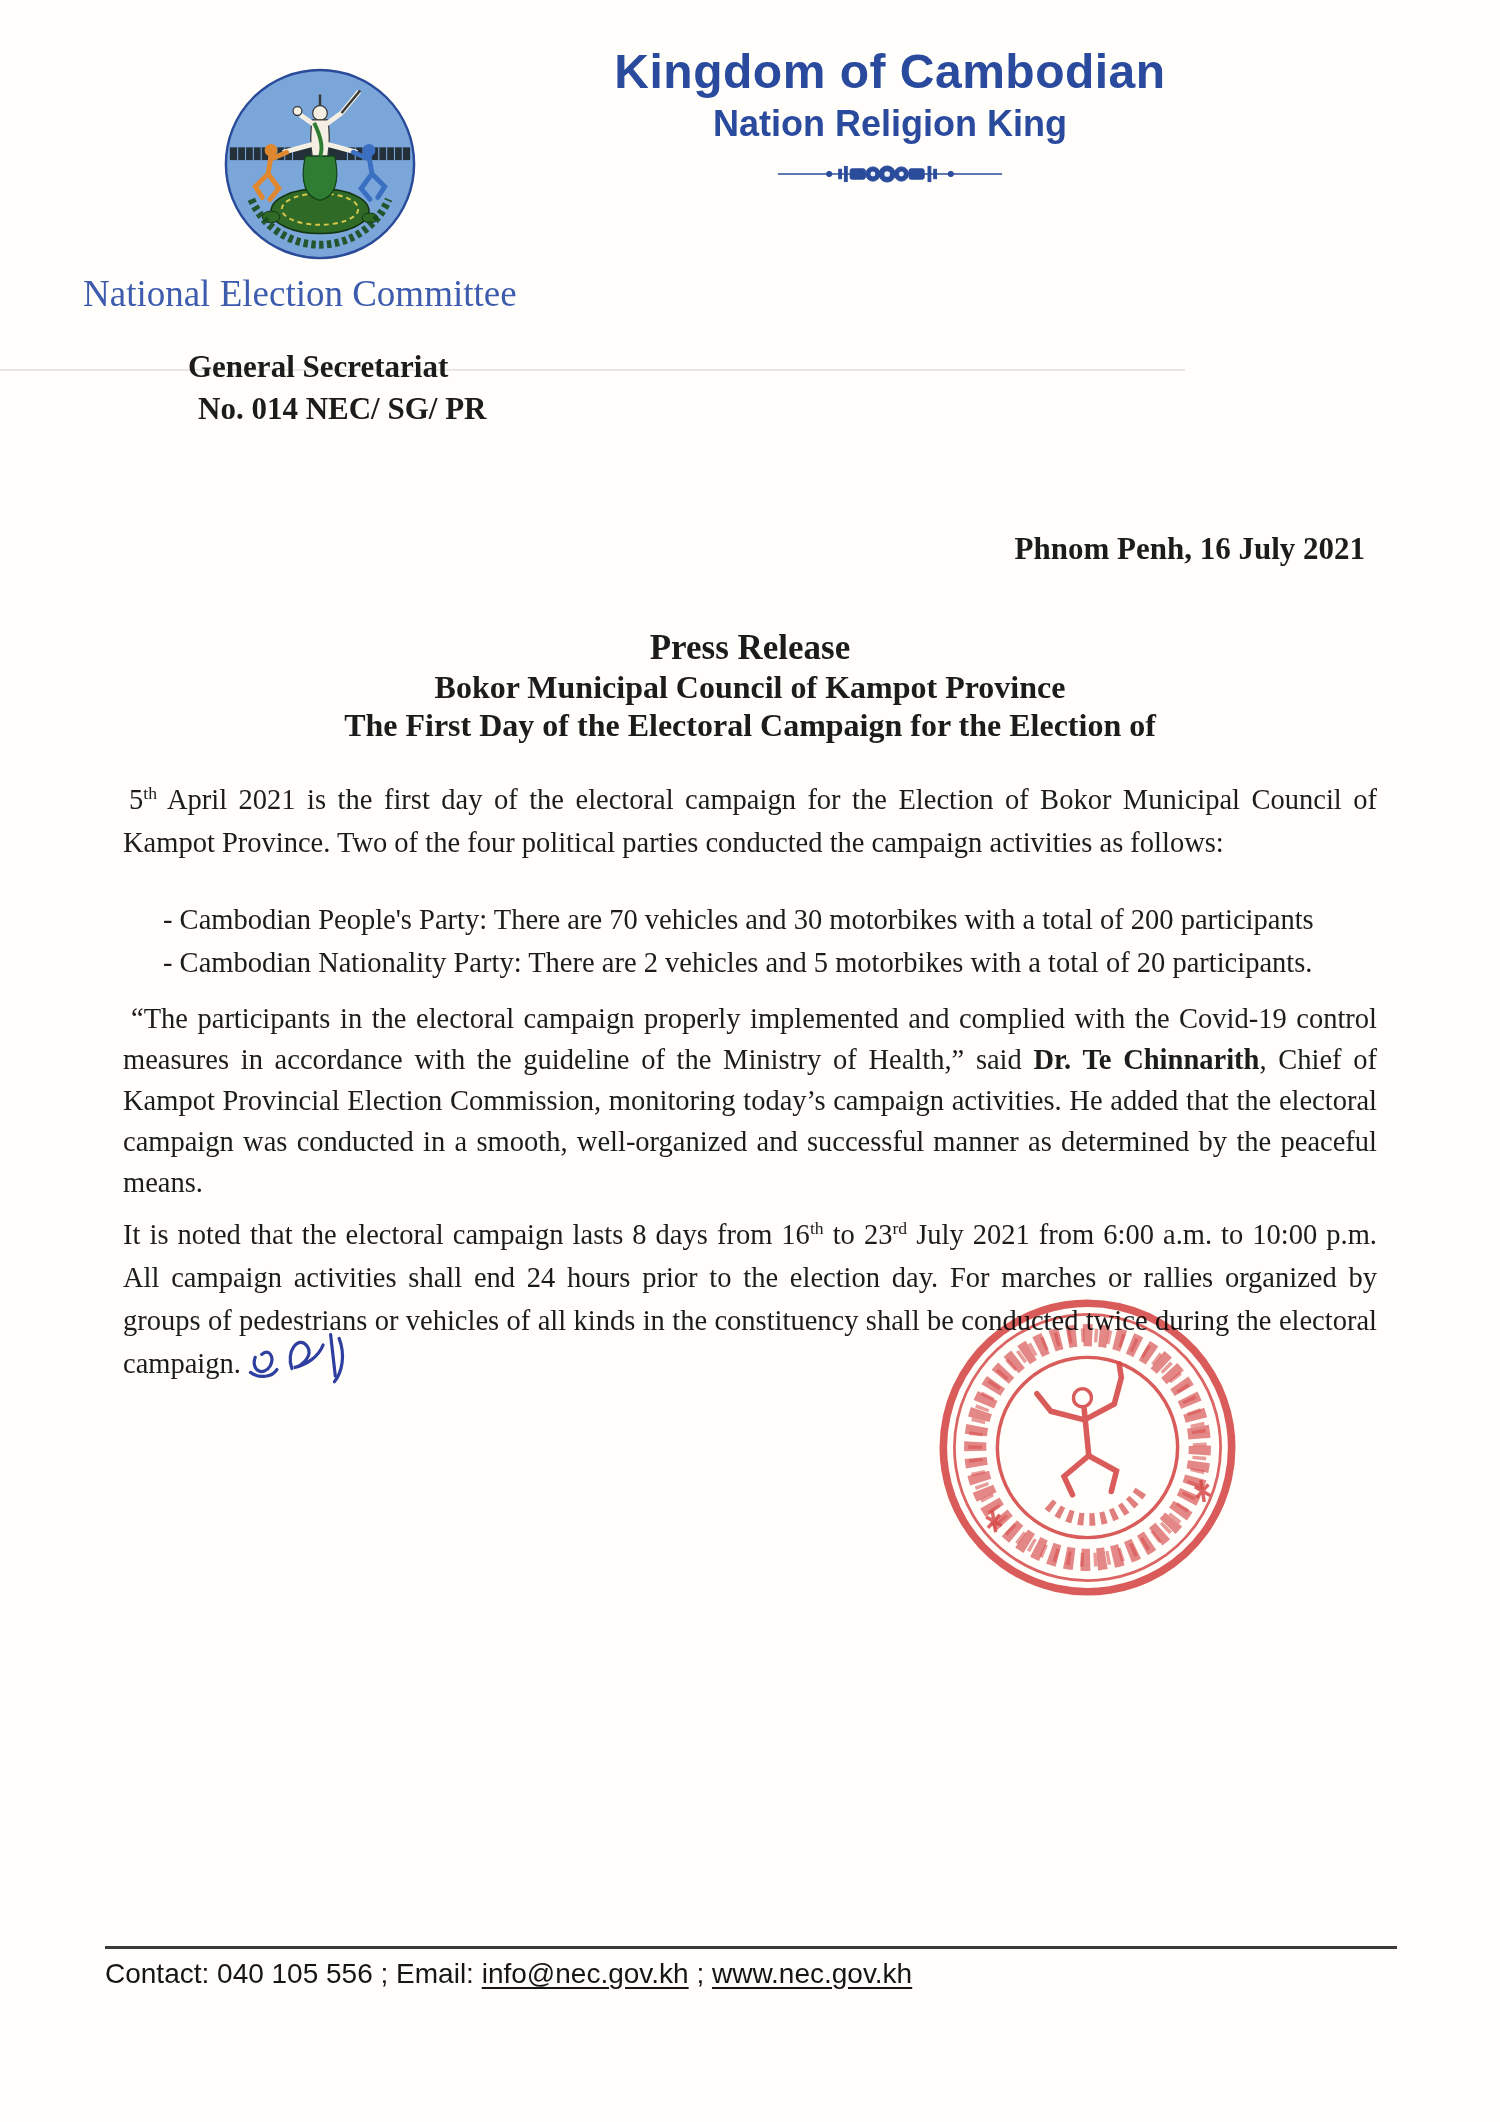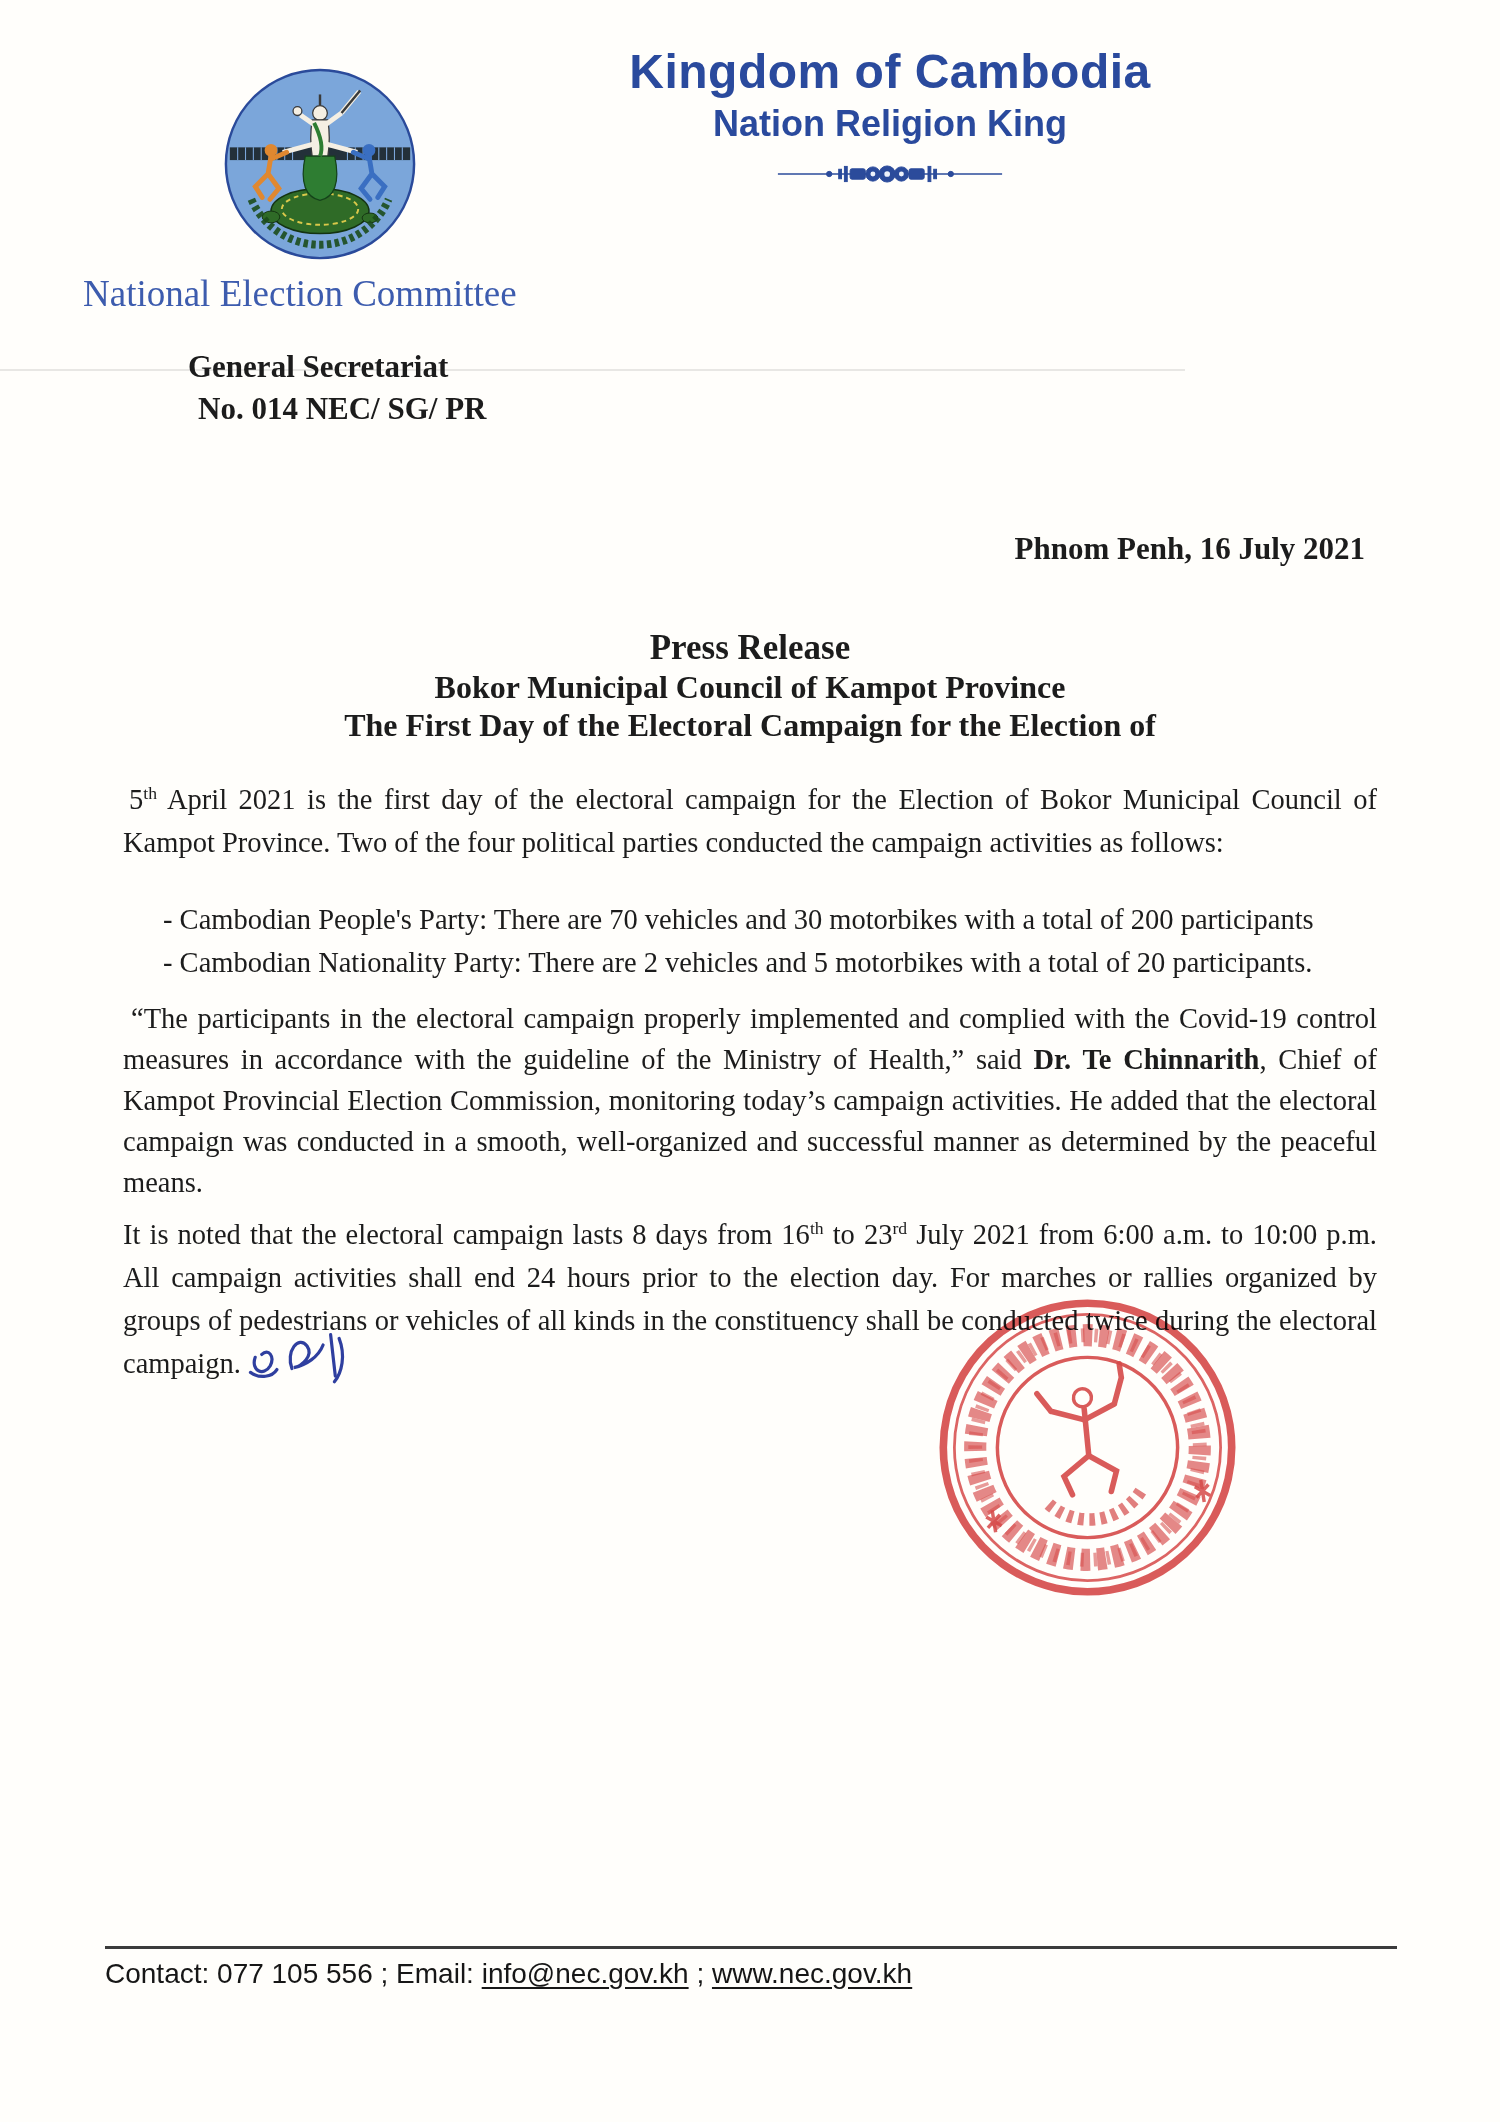--- a/index.html
+++ b/index.html
@@ -82,21 +82,21 @@
 
     <g fill="none" stroke="#3a6fc2" stroke-width="5" stroke-linecap="round">
       <circle cx="150" cy="90" r="5.5" fill="#3a6fc2" stroke-width="2"></circle>
       <path d="M150,96 L153,114 M150,99 L134,92 M153,114 L166,127 L159,138 M153,114 L142,129 L151,140"></path>
     </g>
 
     <path d="M30,140 A 76 76 0 0 0 170 140" fill="none" stroke="#1c4d1c" stroke-width="8" stroke-dasharray="4.5 3.5" opacity="0.9"></path>
   </svg>
 
   <div class="kingdom-block">
-    <div class="kingdom-title">Kingdom of Cambodia</div>
+    <div class="kingdom-title">Kingdom of Cambodian</div>
     <div class="motto">Nation Religion King</div>
     <svg class="ornament" viewBox="0 0 240 26" aria-hidden="true">
       <g fill="#2b4b9b" stroke="#2b4b9b">
         <line x1="2" y1="13" x2="238" y2="13" stroke-width="1.6"></line>
         <circle cx="56" cy="13" r="2.8"></circle>
         <circle cx="184" cy="13" r="2.8"></circle>
         <rect x="66" y="8" width="3" height="10"></rect>
         <rect x="72" y="5" width="3" height="16"></rect>
         <rect x="78" y="7.5" width="16" height="11" rx="2"></rect>
         <circle cx="102" cy="13" r="7.5"></circle>
@@ -164,16 +164,16 @@
         <path d="M110,116 L90,128 L94,142"></path>
         <path d="M110,116 L128,130 L122,144"></path>
       </g>
 
       <path d="M76,146 A 44 44 0 0 0 144,146" stroke-width="9" stroke-dasharray="4 4" opacity="0.7"></path>
     </g>
   </svg>
 
   <div class="footer">
     <div class="footer-line"></div>
-    <div class="footer-text"><span>Contact: 077 105 556</span><span>  ; Email: </span><span class="link">info@nec.gov.kh</span><span> ;  </span><span class="link">www.nec.gov.kh</span></div>
+    <div class="footer-text"><span>Contact: 040 105 556</span><span>  ; Email: </span><span class="link">info@nec.gov.kh</span><span> ;  </span><span class="link">www.nec.gov.kh</span></div>
   </div>
 
 </div>
 
 </body></html>

